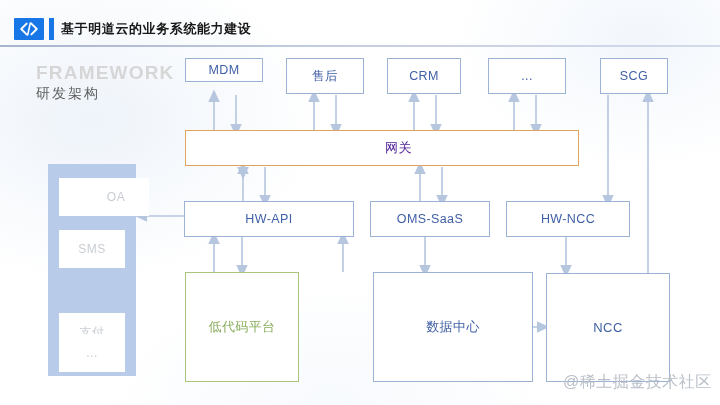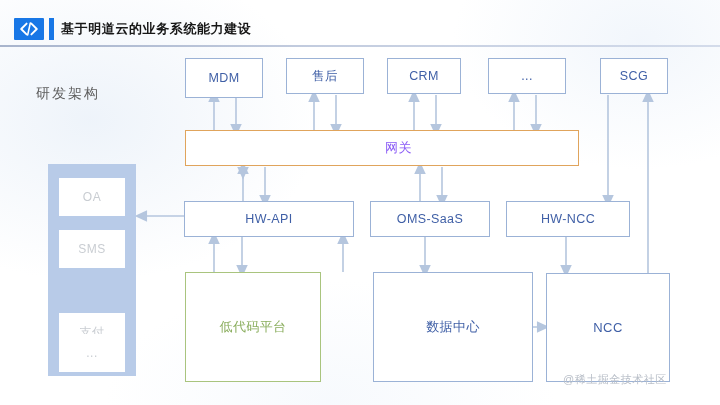--- a/index.html
+++ b/index.html
@@ -58,50 +58,50 @@
     display:flex;align-items:center;justify-content:center;
     background:#ffffff;
     border:1px solid #9bb2d6;
     color:#3f5fa6;
     font-size:12.5px;
     letter-spacing:.4px;
     white-space:nowrap;
     z-index:3;
   }
   .node.gateway{
-    border-color:#e0a45c;color:#8b5cf6;font-size:13px;padding-left:33px;
+    border-color:#e0a45c;color:#4c1d95;font-size:13px;padding-left:33px;
   }
   .node.lowcode{
     border-color:#a9c47e;color:#89ad5c;font-size:12.5px;
   }
   .node.big{font-size:13px;}
 
   
   #stack{
     position:absolute;left:48px;top:164px;width:88px;height:212px;
     background:#b8cbe8;z-index:2;
   }
   .stack-cell{
     position:absolute;left:11px;width:66px;height:38px;
     background:#ffffff;
     display:flex;align-items:center;justify-content:center;
     color:#c9cdd2;font-size:12px;letter-spacing:.5px;
   }
-  #stack-cell-0{top:14px;}
+  #stack-cell-0{top:14px;padding-left:24px;}
   #stack-cell-1{top:66px;}
   #stack-cell-2{top:118px;margin-top:31px;}
   #stack-cell-3{top:170px;}
 
   
   #wires{position:absolute;left:0;top:0;width:720px;height:405px;z-index:1;pointer-events:none;}
 
   
   #watermark{
     position:absolute;left:563px;top:372px;
-    font-size:11px;color:#b9bfc8;letter-spacing:.5px;white-space:nowrap;
+    font-size:16px;color:#b9bfc8;letter-spacing:.5px;white-space:nowrap;
     z-index:6;
   }
 </style>
 </head>
 <body>
 
 <div id="stage">
 
   <div id="header">
     <div id="logo-box">
@@ -109,20 +109,21 @@
         <path d="M7.6 1.6 L2.2 7 L7.6 12.4" fill="none" stroke="#ffffff" stroke-width="1.9" stroke-linecap="round" stroke-linejoin="round"></path>
         <path d="M12.4 1.6 L17.8 7 L12.4 12.4" fill="none" stroke="#ffffff" stroke-width="1.9" stroke-linecap="round" stroke-linejoin="round"></path>
         <path d="M11.3 1.1 L8.7 12.9" fill="none" stroke="#ffffff" stroke-width="1.6" stroke-linecap="round"></path>
       </svg>
     </div>
     <div id="logo-bar"></div>
     <div id="header-title">基于明道云的业务系统能力建设</div>
     <div id="header-rule"></div>
   </div>
 
+  <div id="cap-en">FRAMEWORK</div>
   <div id="cap-cn">研发架构</div>
 
   <svg id="wires" viewBox="0 0 720 405">
     <defs>
       <marker id="ah" markerWidth="9" markerHeight="9" refX="4.2" refY="4.5" orient="auto">
         <path d="M0.4,0.9 L8.2,4.5 L0.4,8.1 Z" fill="#b5c6de"></path>
       </marker>
     </defs>
     <g stroke="#b5c6de" stroke-width="1.6" fill="none">
 
@@ -165,31 +166,31 @@
     </g>
   </svg>
 
   <div id="stack">
     <div class="stack-cell" id="stack-cell-0">OA</div>
     <div class="stack-cell" id="stack-cell-1">SMS</div>
     <div class="stack-cell" id="stack-cell-2">支付</div>
     <div class="stack-cell" id="stack-cell-3">...</div>
   </div>
 
-  <div class="node" style="left:185px;top:58px;width:78px;height:40px;">MDM</div>
+  <div class="node" style="left:185px;top:58px;width:78px;height:24px;">MDM</div>
   <div class="node" style="left:286px;top:58px;width:78px;height:36px;">售后</div>
   <div class="node" style="left:387px;top:58px;width:74px;height:36px;">CRM</div>
   <div class="node" style="left:488px;top:58px;width:78px;height:36px;">...</div>
   <div class="node" style="left:600px;top:58px;width:68px;height:36px;">SCG</div>
 
   <div class="node gateway" style="left:185px;top:130px;width:394px;height:36px;">网关</div>
 
   <div class="node" style="left:184px;top:201px;width:170px;height:36px;">HW-API</div>
   <div class="node" style="left:506px;top:201px;width:124px;height:36px;">HW-NCC</div>
   <div class="node" style="left:370px;top:201px;width:120px;height:36px;">OMS-SaaS</div>
 
-  <div class="node lowcode big" style="left:185px;top:272px;width:136px;height:110px;">低代码平台</div>
+  <div class="node lowcode big" style="left:185px;top:272px;width:114px;height:110px;">低代码平台</div>
   <div class="node big" style="left:341px;top:272px;width:160px;height:110px;margin-left:32px;">数据中心</div>
   <div class="node big" style="left:546px;top:273px;width:124px;height:109px;">NCC</div>
 
   <div id="watermark">@稀土掘金技术社区</div>
 
 </div>
 
 </body></html>

